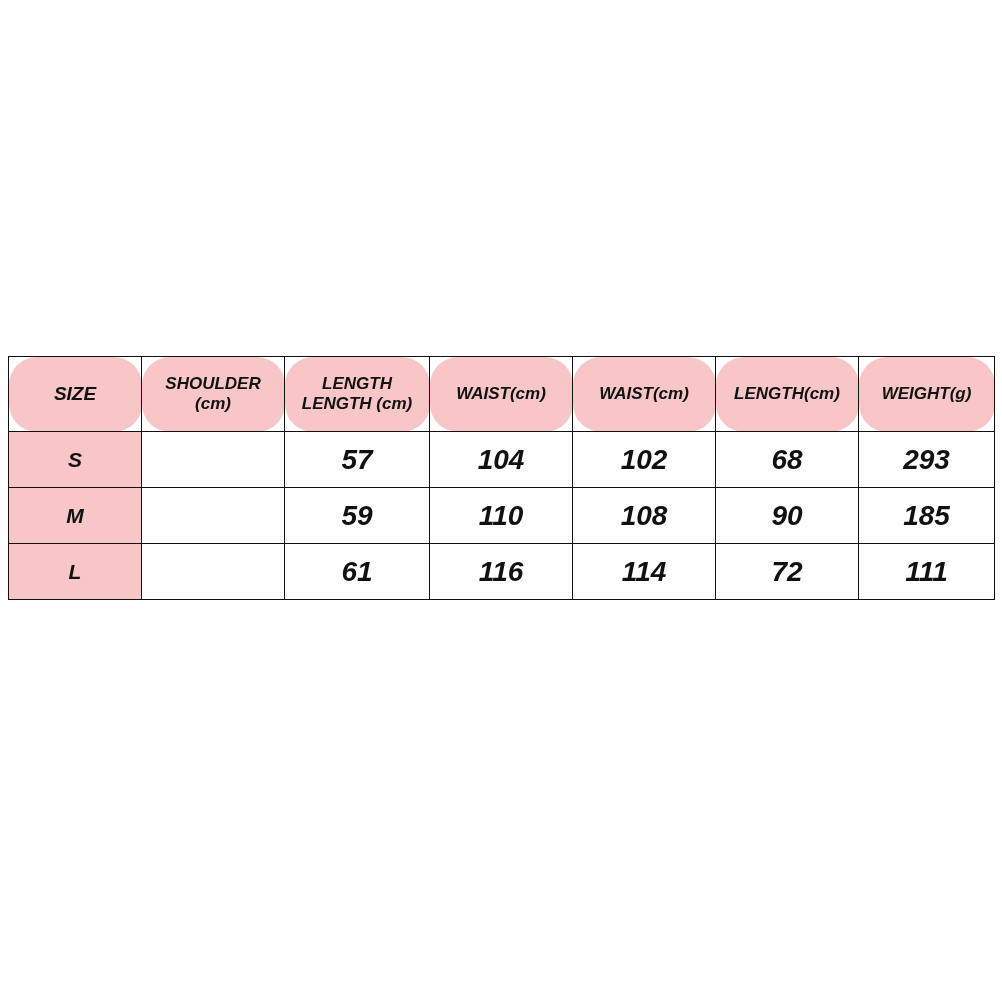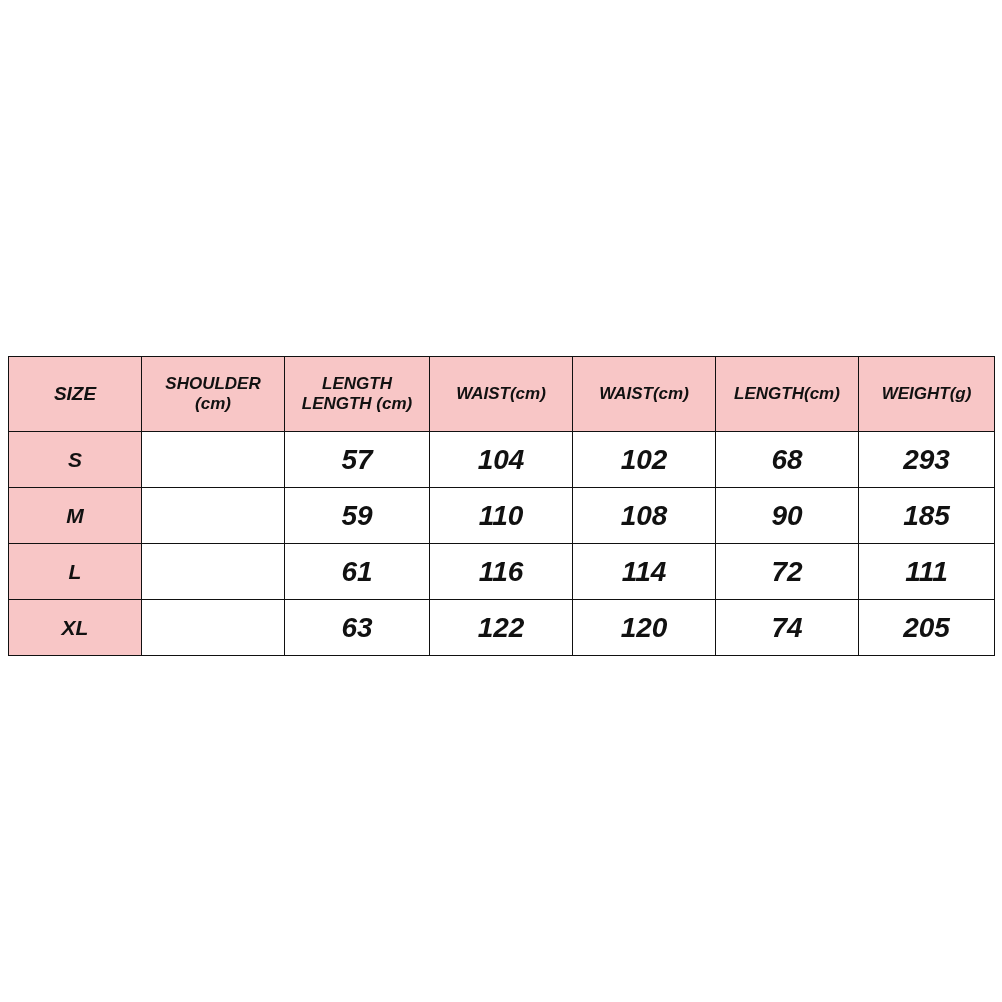--- a/index.html
+++ b/index.html
@@ -38,20 +38,21 @@
     color: #111111;
     font-style: italic;
     font-weight: bold;
   }
   thead th {
     background: #f8c6c6;
     height: 66px;
     font-size: 17px;
     line-height: 1.15;
     padding: 4px 2px;
+    border-radius: 28px;
   }
   thead th.size-head {
     font-size: 19px;
   }
   tbody td {
     height: 55px;
     font-size: 28px;
     font-weight: normal;
     font-style: normal;
     padding: 0;
@@ -136,25 +137,16 @@
         </tr>
         <tr>
           <td class="size-cell">L</td>
           <td class="empty-cell"></td>
           <td>61</td>
           <td>116</td>
           <td>114</td>
           <td>72</td>
           <td>111</td>
         </tr>
-        <tr>
-          <td class="size-cell">XL</td>
-          <td class="empty-cell"></td>
-          <td>63</td>
-          <td>122</td>
-          <td>120</td>
-          <td>74</td>
-          <td>205</td>
-        </tr>
       </tbody>
     </table>
   </div>
 </div>
 
 </body></html>

